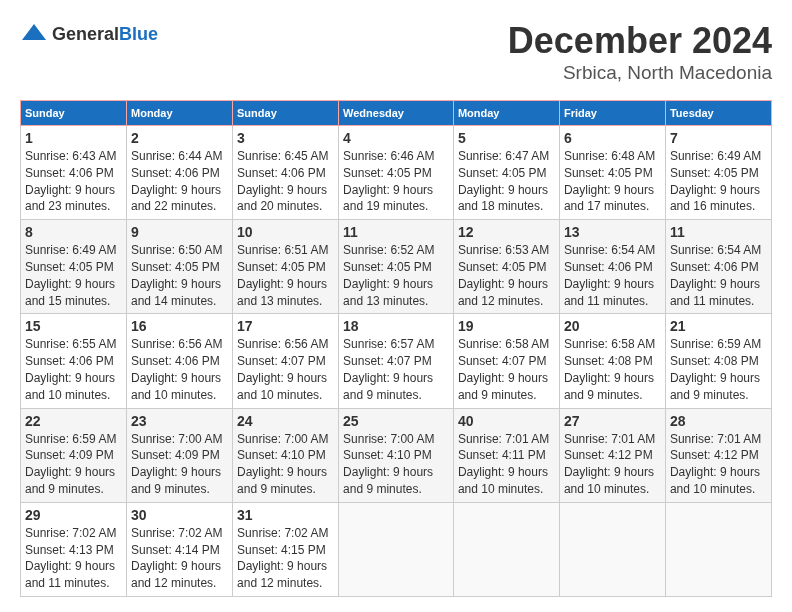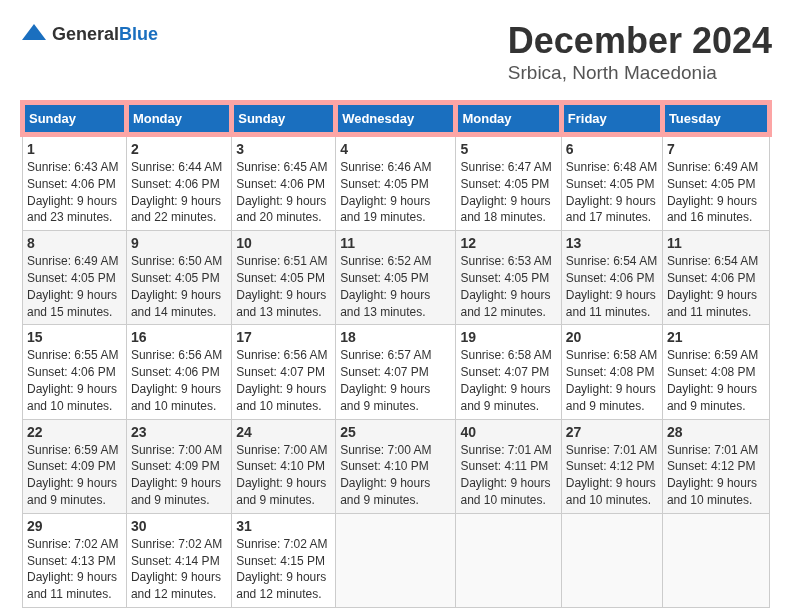--- a/index.html
+++ b/index.html
@@ -29,21 +29,21 @@
     .logo-text-blue {
       font-size: 18px;
       font-weight: bold;
       color: #1a6fbf;
     }
     .logo-icon {
       width: 28px;
       height: 28px;
     }
     .title-block {
-      text-align: left;
+      text-align: right;
       margin-left: 44px;
     }
     .month-title {
       font-size: 36px;
       font-weight: bold;
       color: #333;
     }
     .location-title {
       font-size: 19px;
       color: #555;
@@ -51,23 +51,23 @@
     table {
       width: 100%;
       border-collapse: collapse;
       font-size: 11px;
     }
     thead th {
       background-color: #1a6fbf;
       color: #fff;
       padding: 6px 4px;
       text-align: left;
-      font-size: 13px;
-      font-weight: bold;
-      border: 5px solid #fca5a5;
+      font-size: 11px;
+      font-weight: bold;
+      border: 1px solid #fca5a5;
     }
     tbody td {
       border: 1px solid #ccc;
       vertical-align: top;
       padding: 4px;
       height: 80px;
       background: #fff;
     }
     tbody tr:nth-child(even) td {
       background: #f5f5f5;

